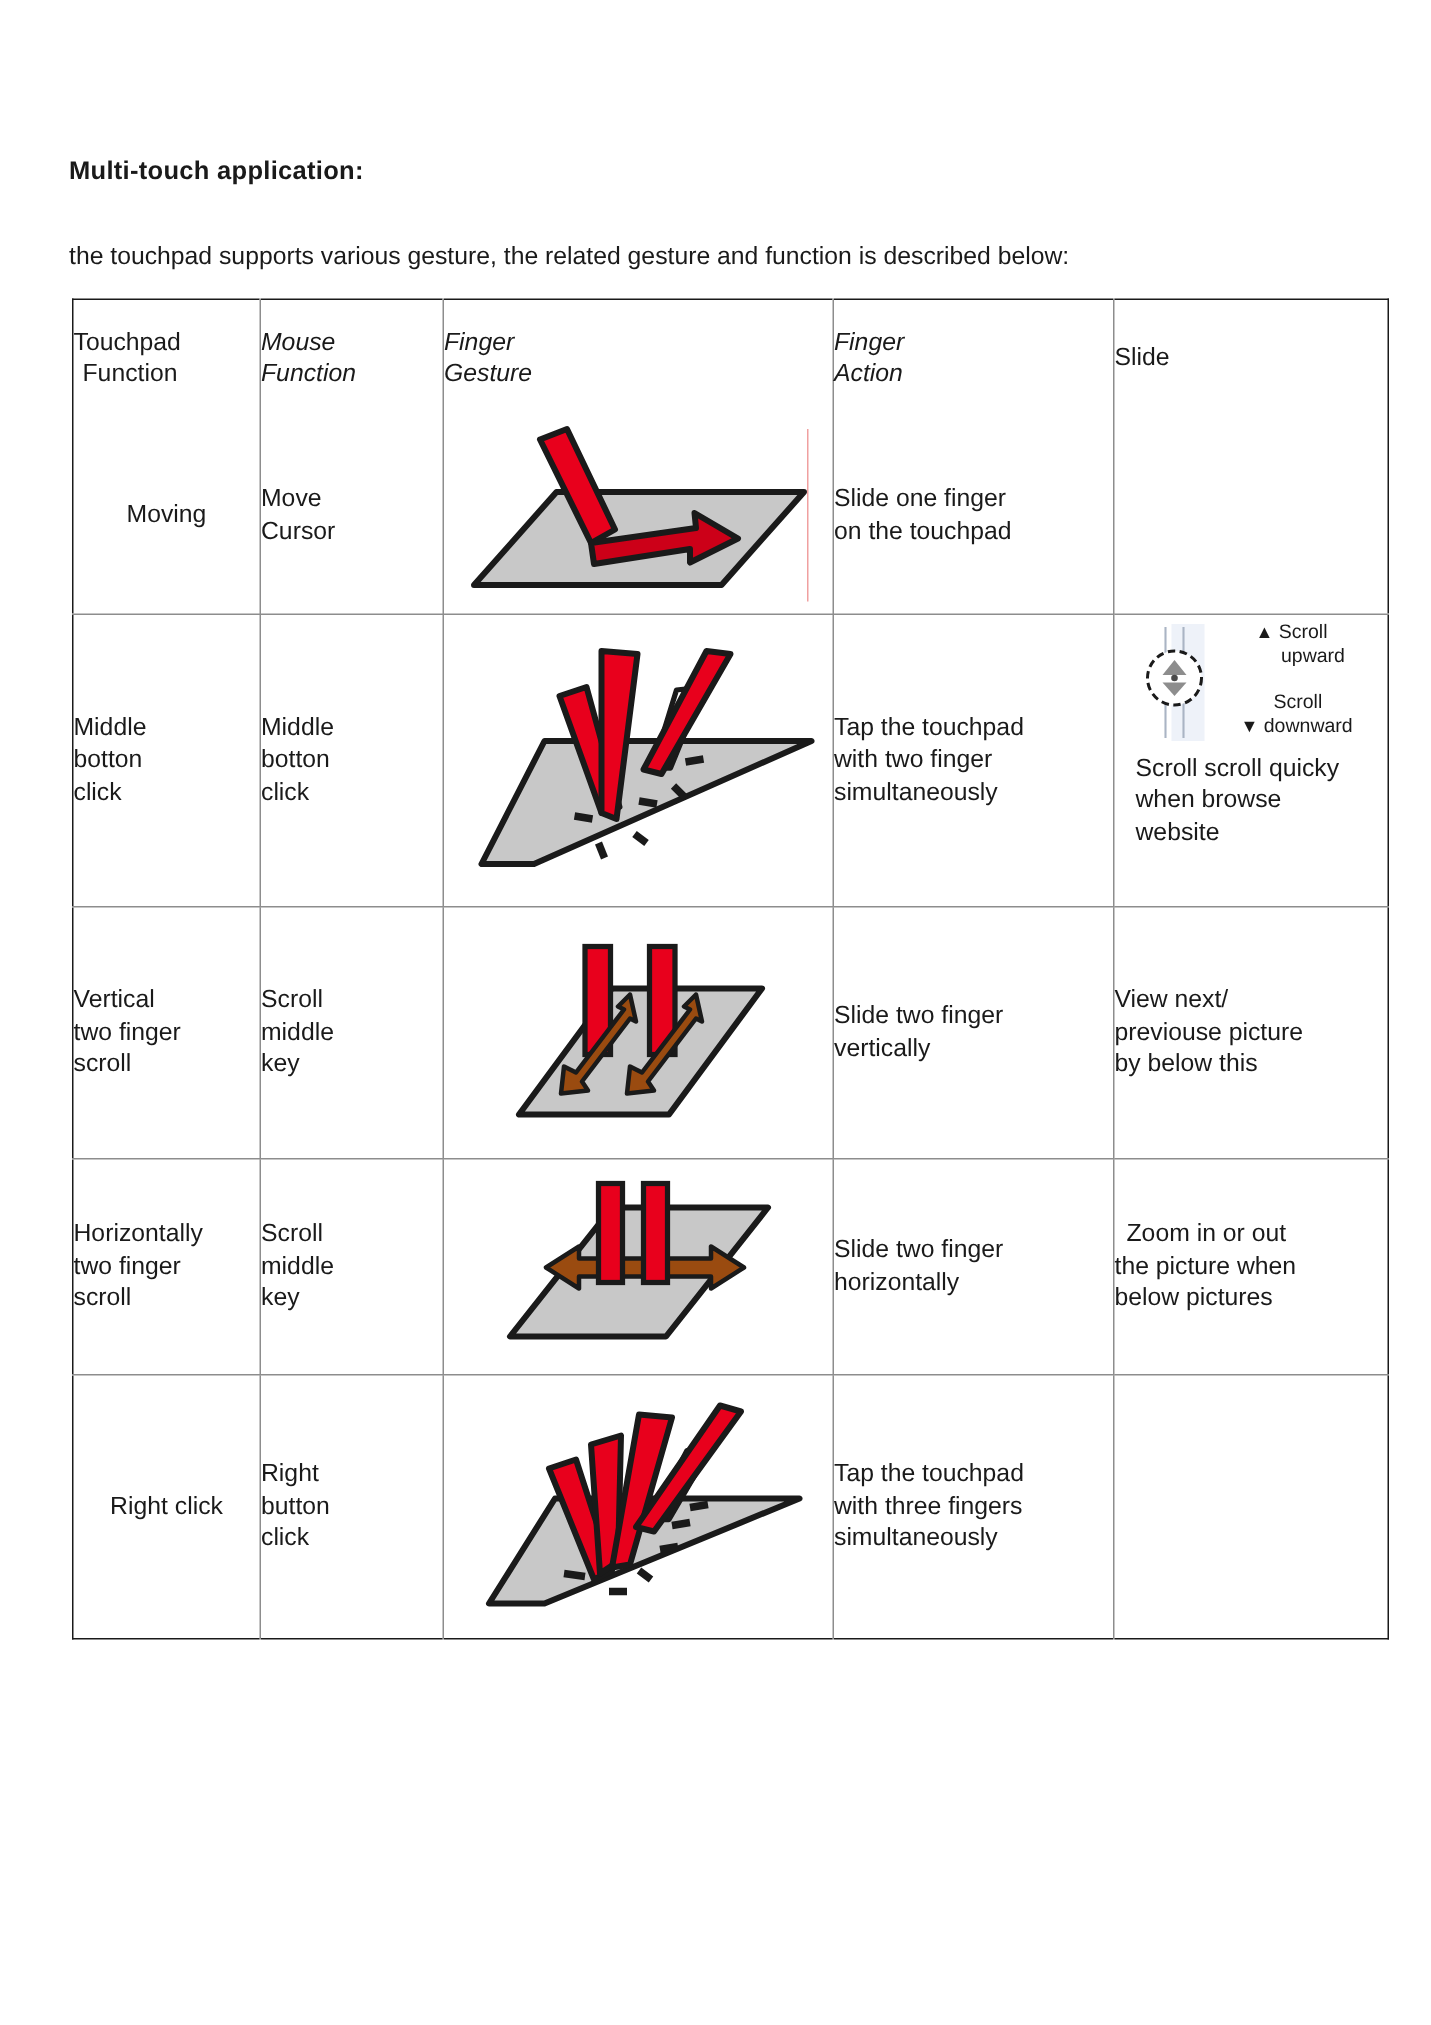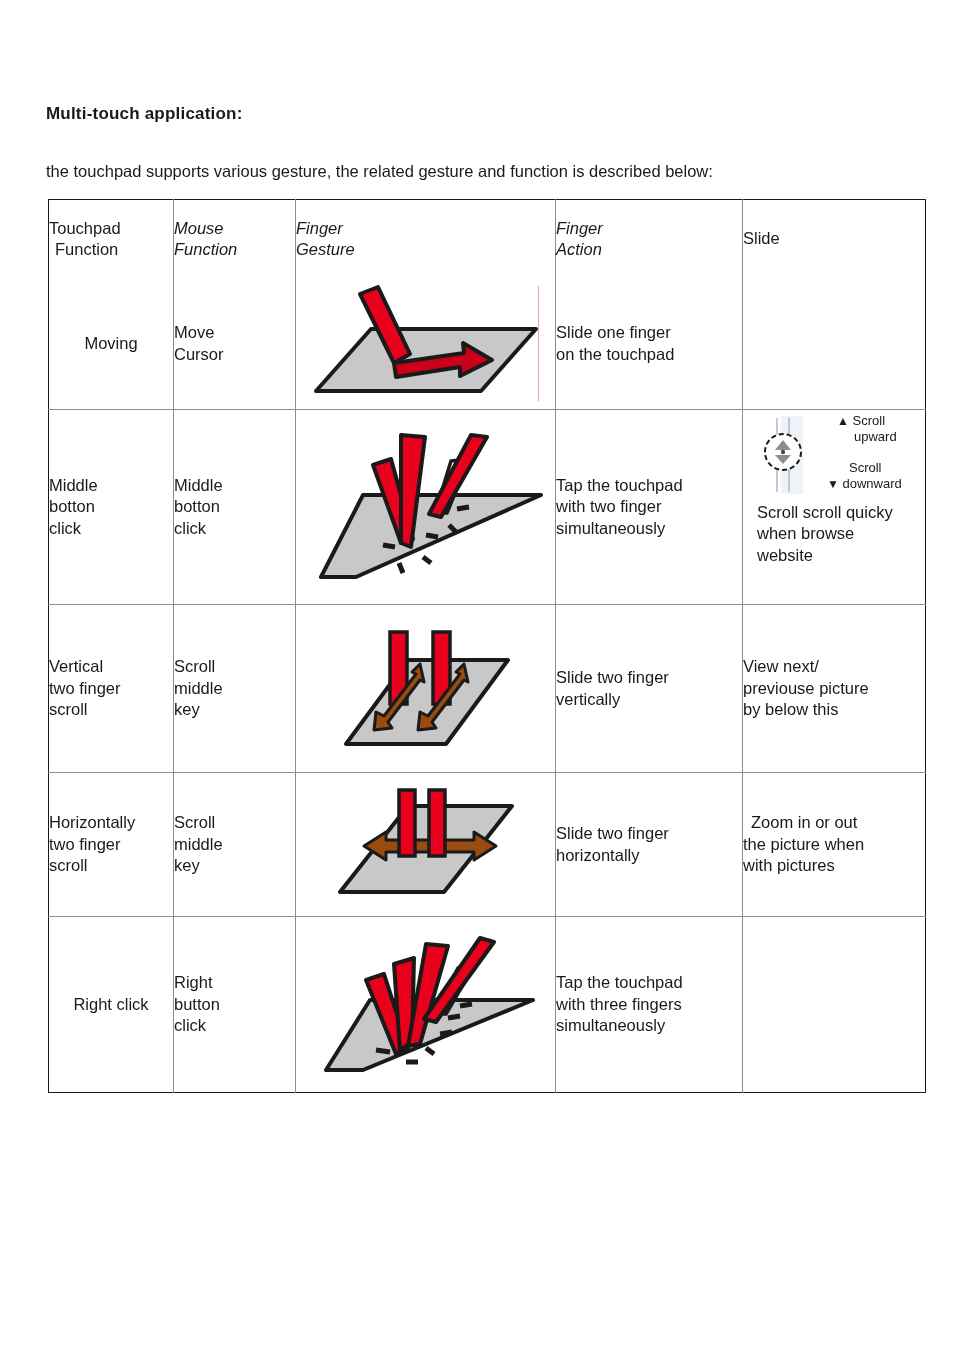--- a/index.html
+++ b/index.html
@@ -326,21 +326,21 @@
             </svg>
           </span>
         </td>
         <td class="cell-pad-left4">
           <span>Slide two finger</span><br>
           <span>horizontally</span>
         </td>
         <td class="cell-pad-left5">
           <span class="indent-1">Zoom in or out</span>
           <span>the picture when</span><br>
-          <span>with pictures</span>
+          <span>below pictures</span>
         </td>
       </tr>
 
       <tr class="r5">
         <td class="center-text">Right click</td>
         <td class="cell-pad-left2">
           <span>Right</span><br>
           <span>button</span><br>
           <span>click</span>
         </td>

